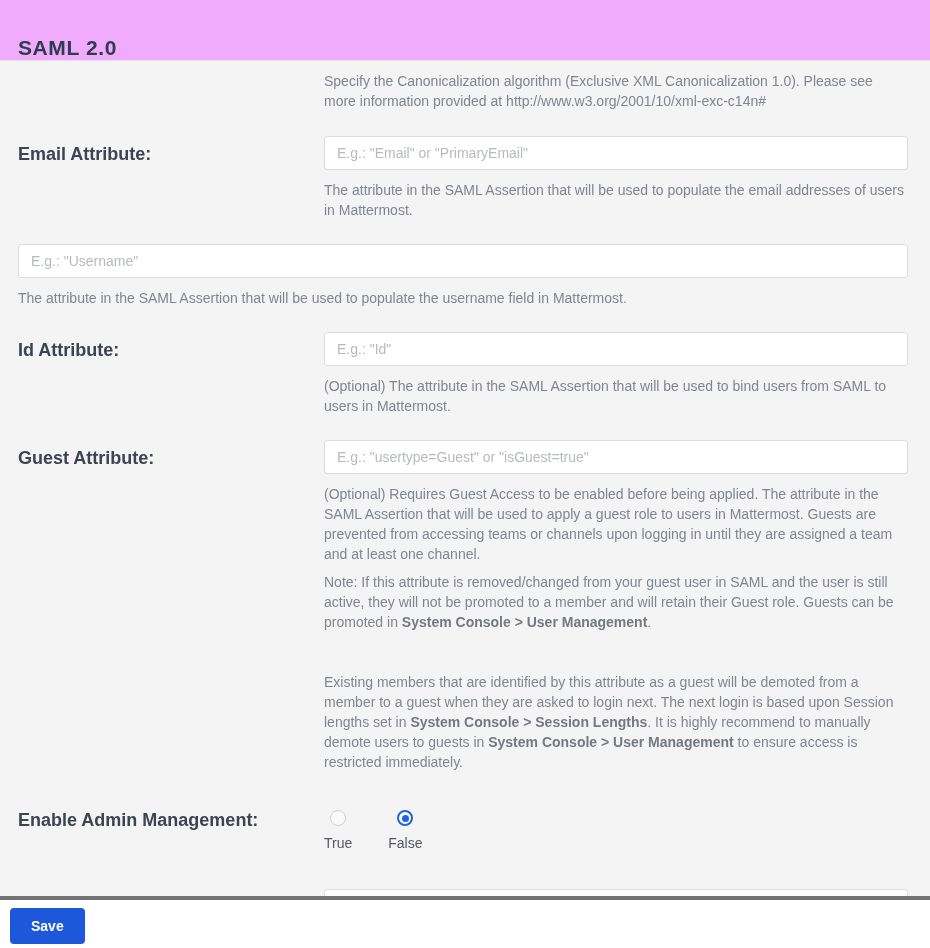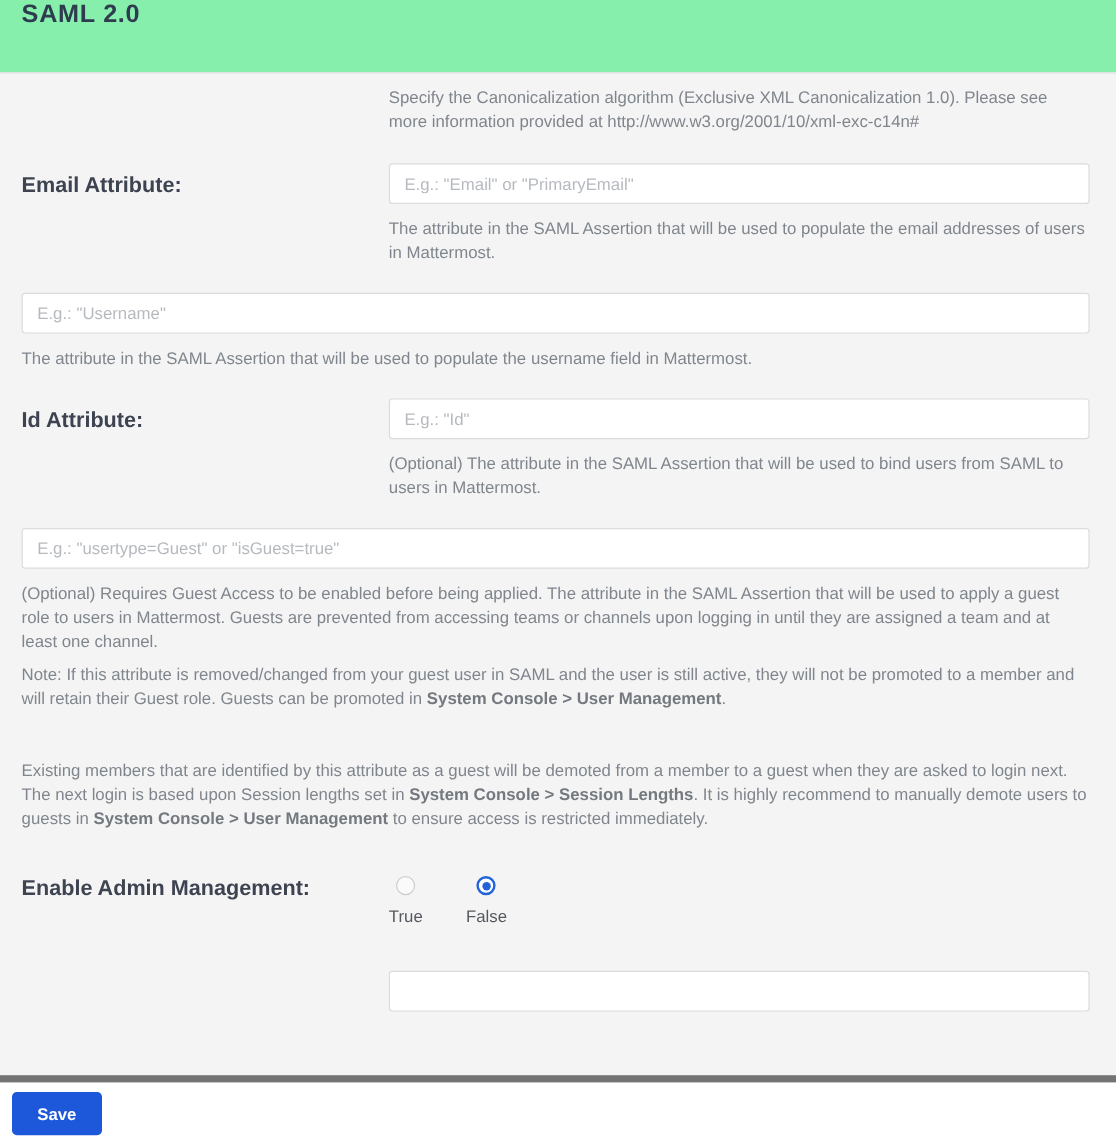--- a/index.html
+++ b/index.html
@@ -8,24 +8,24 @@
     width: 930px; height: 948px;
     overflow: hidden;
     background: #f4f4f4;
     font-family: "Liberation Sans", sans-serif;
     font-size: 14px;
     color: #80868d;
   }
   
   .page-header {
     height: 61px;
-    background: #86efac;
+    background: #f0abfc;
     border-bottom: 1px solid #e3e3e3;
     display: flex;
-    align-items: flex-start;
+    align-items: flex-end;
     padding-left: 18px;
   }
   .page-title {
     margin: 0;
     font-size: 21px;
     font-weight: 700;
     letter-spacing: 0.6px;
     color: #2f3b4e;
   }
   
@@ -109,21 +109,21 @@
     width: 7px; height: 7px;
     border-radius: 50%;
     background: #2263d9;
   }
   
   .footer {
     position: fixed;
     left: 0; right: 0; bottom: 0;
     height: 52px;
     background: #ffffff;
-    border-top: 6px solid #737373;
+    border-top: 4px solid #737373;
   }
   .save-button {
     margin: 8px 0 0 10px;
     height: 36px;
     padding: 0 21px;
     background: #1c58d9;
     color: #ffffff;
     border: none;
     border-radius: 4px;
     font-family: "Liberation Sans", sans-serif;
@@ -171,20 +171,23 @@
       <div class="label-col">
         <label class="field-label">Id Attribute:</label>
       </div>
       <div class="main-col">
         <input class="input-box" type="text" placeholder="E.g.: &quot;Id&quot;" style="">
         <p class="help">(Optional) The attribute in the SAML Assertion that will be used to bind users from SAML to users in Mattermost.</p>
       </div>
     </div>
 
     <div class="row mb30">
+      <div class="label-col">
+        <label class="field-label">Guest Attribute:</label>
+      </div>
       <div class="main-col">
         <input class="input-box" type="text" placeholder="E.g.: &quot;usertype=Guest&quot; or &quot;isGuest=true&quot;" style="">
         <p class="help">(Optional) Requires Guest Access to be enabled before being applied. The attribute in the SAML Assertion that will be used to apply a guest role to users in Mattermost. Guests are prevented from accessing teams or channels upon logging in until they are assigned a team and at least one channel.</p>
         <p class="help gap20"><span>Note: If this attribute is removed/changed from your guest user in SAML and the user is still active, they will not be promoted to a member and will retain their Guest role. Guests can be promoted in </span><span class="b">System Console &gt; User Management</span><span>.</span></p>
         <p class="help gap40"><span>Existing members that are identified by this attribute as a guest will be demoted from a member to a guest when they are asked to login next. The next login is based upon Session lengths set in </span><span class="b">System Console &gt; Session Lengths</span><span>. It is highly recommend to manually demote users to guests in </span><span class="b">System Console &gt; User Management</span><span> to ensure access is restricted immediately.</span></p>
       </div>
     </div>
 
     <div class="row mb38">
       <div class="label-col">

